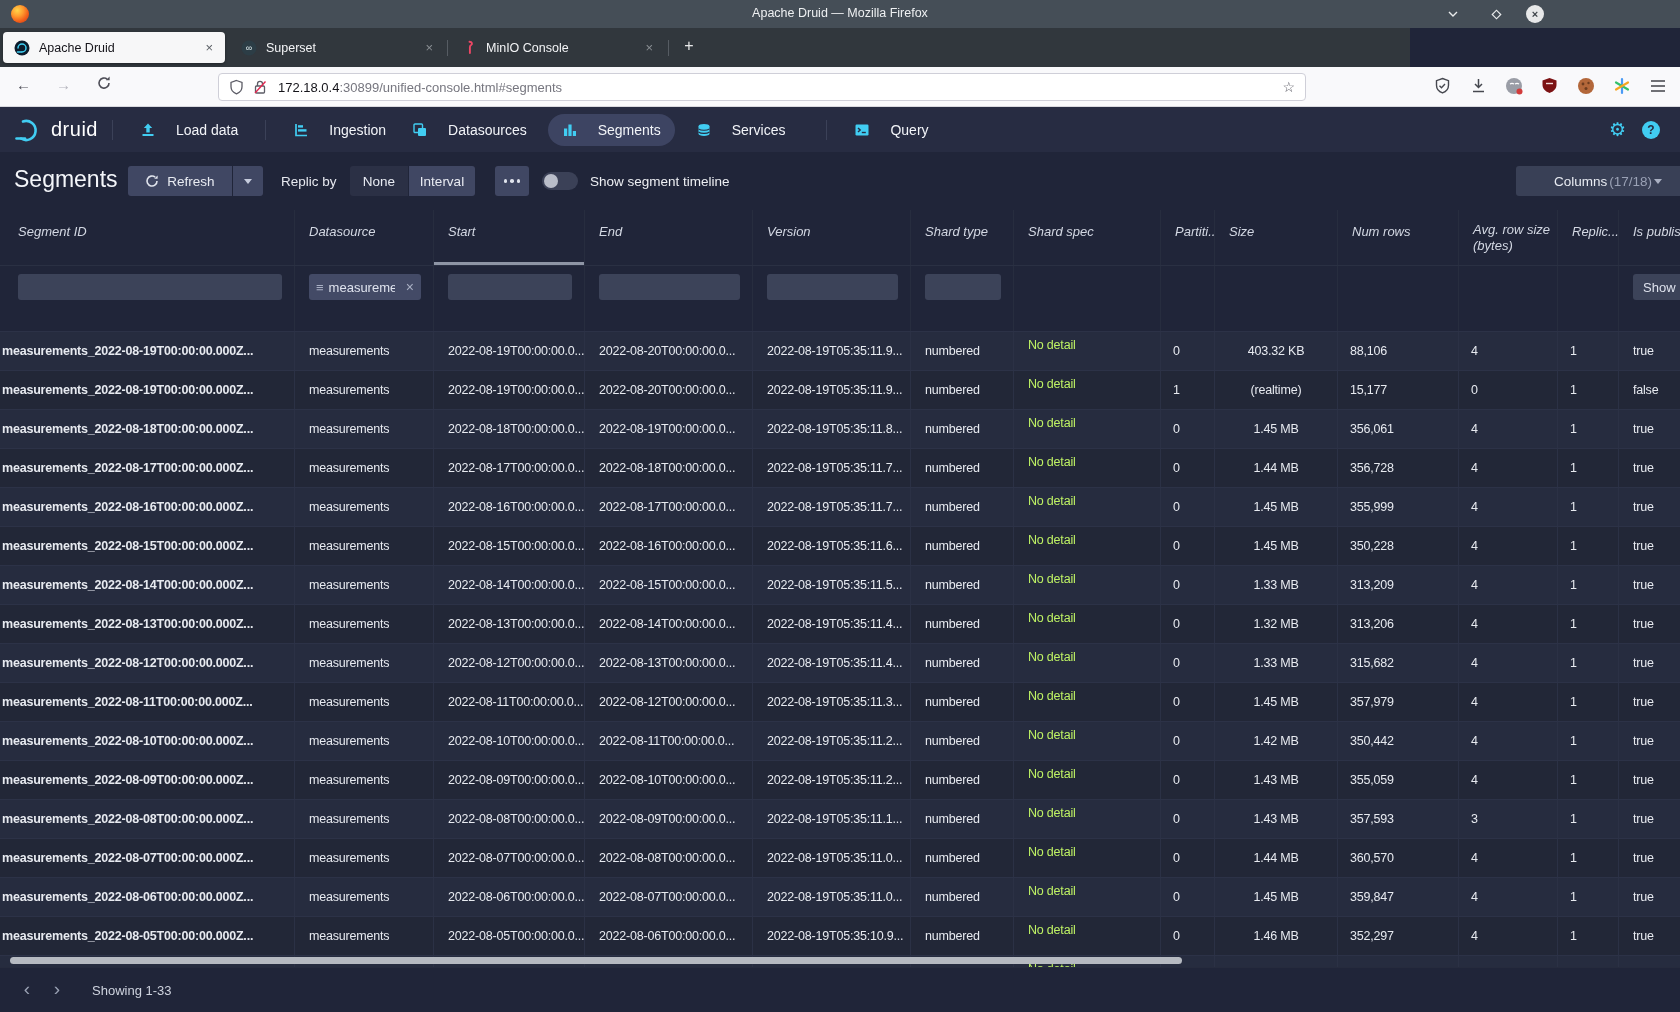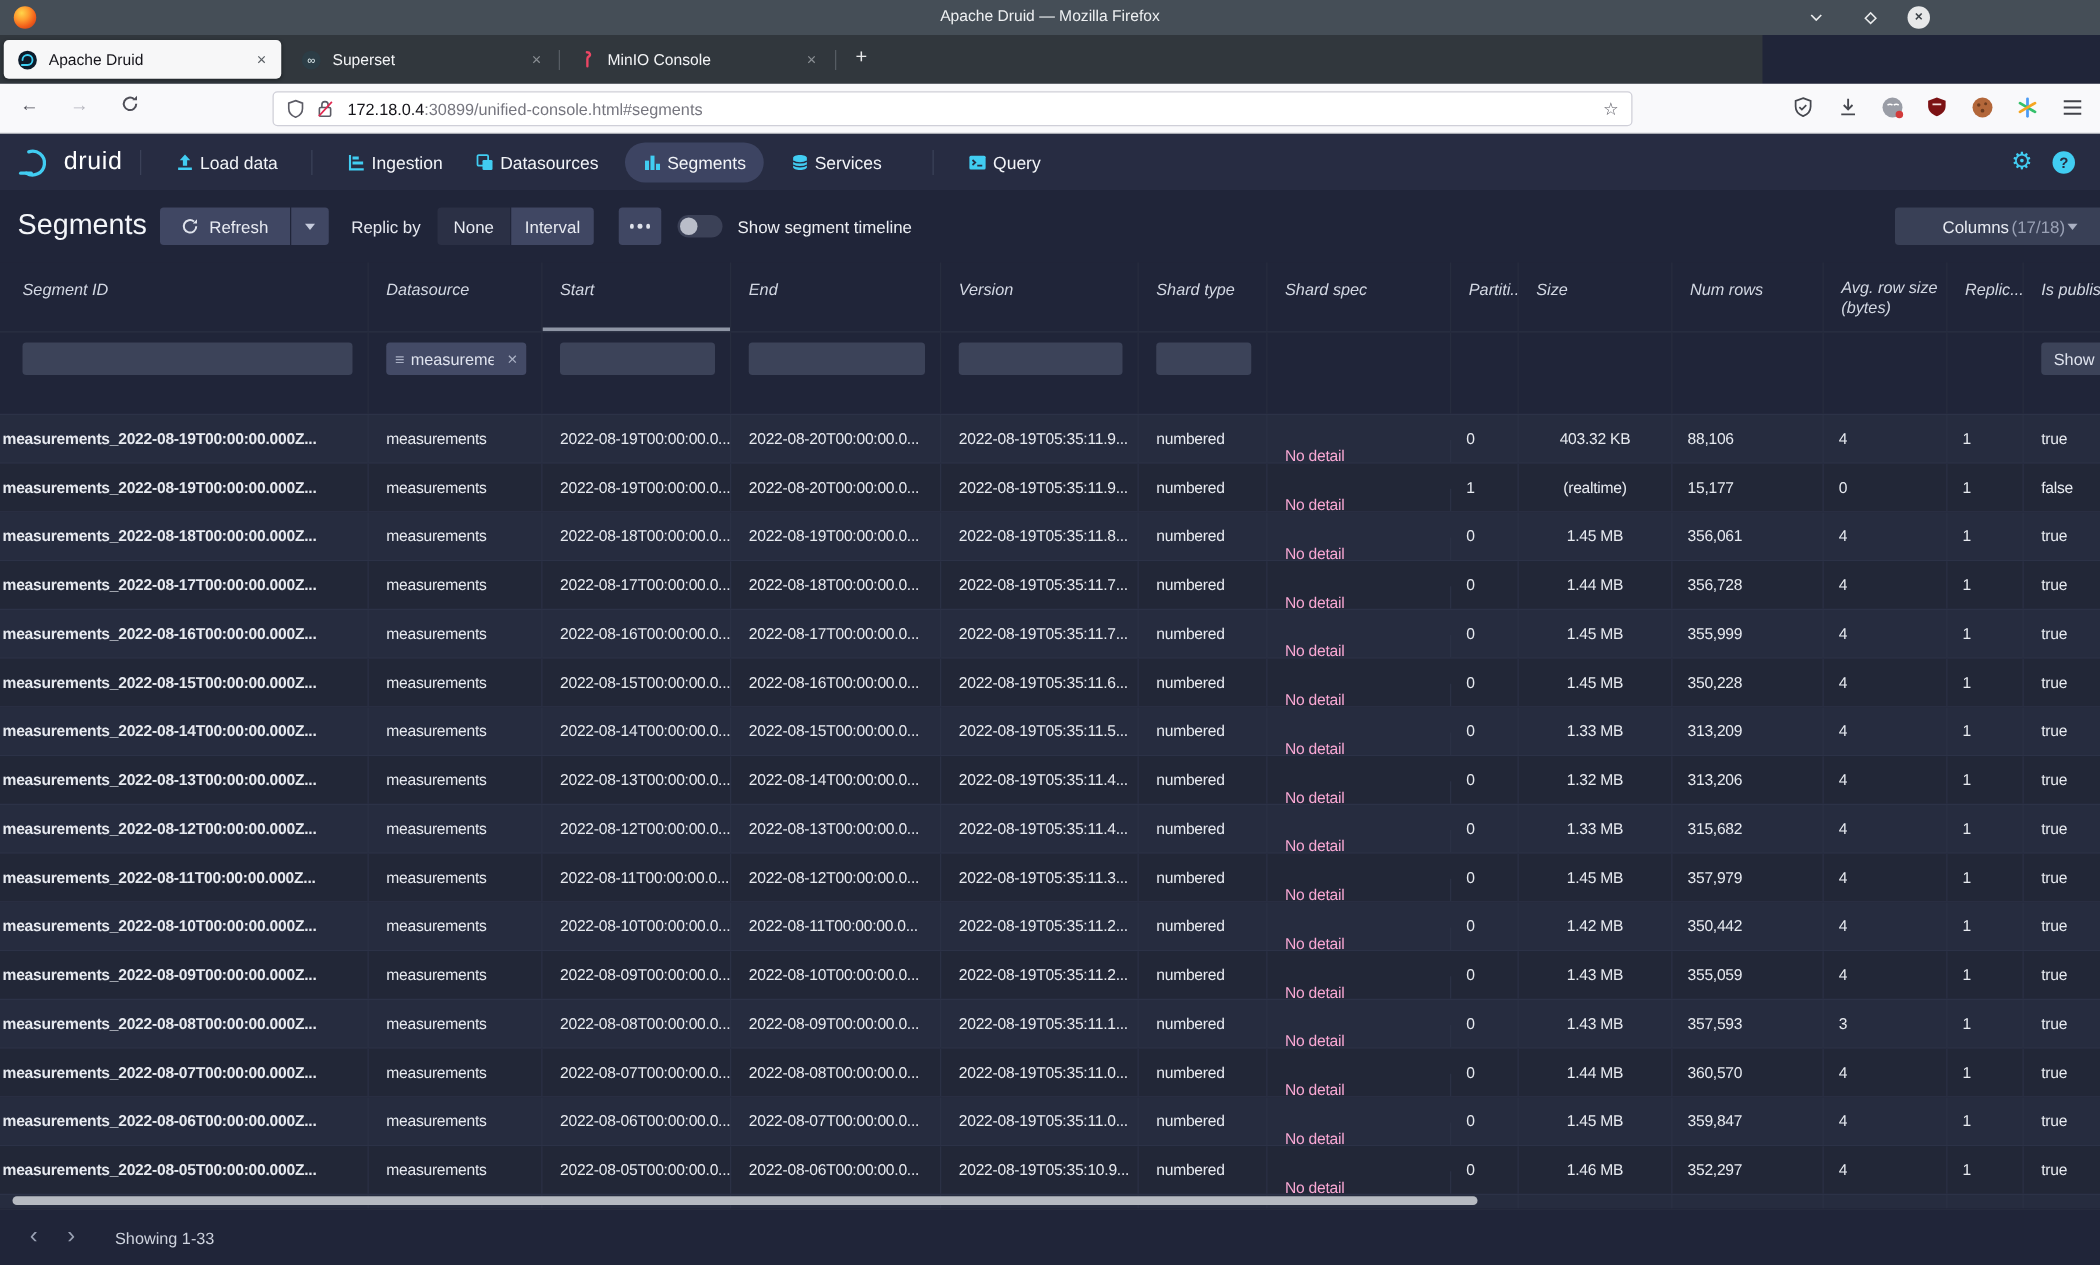--- a/index.html
+++ b/index.html
@@ -35,21 +35,21 @@
   #urltext { font-size:13px; color:#15141a; white-space:nowrap; }
   #urltext .dim { color:#76767f; }
   #star { margin-left:auto; color:#55555f; font-size:14px; }
   .ext-ic { position:absolute; top:10px; }
 
   
   #navbar { position:absolute; top:107px; left:0; width:1680px; height:45px; background:#272c42; display:flex; align-items:center; }
   #brand { display:flex; align-items:center; margin-left:14px; }
   #brand .word { color:#ffffff; font-size:20px; margin-left:7px; letter-spacing:.5px; }
   .nav-div { width:1px; height:20px; background:#3b4158; margin:0 14px; }
-  .nav-item { display:flex; align-items:center; gap:4px; color:#f2f4f8; font-size:14px; margin:0 13px; white-space:nowrap; }
+  .nav-item { display:flex; align-items:center; gap:20px; color:#f2f4f8; font-size:14px; margin:0 13px; white-space:nowrap; }
   .nav-item.pill { background:#3d4462; border-radius:16px; height:32px; padding:0 14px; margin:0 8px; }
   #nav-right { margin-left:auto; display:flex; align-items:center; gap:16px; margin-right:20px; }
   #gear { color:#41cdf2; font-size:19px; }
   #help { width:18px; height:18px; border-radius:50%; background:#41cdf2; color:#262b40; font-weight:bold; font-size:12px; display:flex; align-items:center; justify-content:center; }
 
   
   #pageheader { position:absolute; top:152px; left:0; width:1680px; height:58px; background:#202539; }
   #pg-title { position:absolute; left:14px; top:14px; font-size:23px; color:#f4f6fa; font-weight:500; }
   .btn { background:#404763; color:#e8ebf2; font-size:13.5px; height:30px; display:flex; align-items:center; justify-content:center; border-radius:3px; }
   #refresh { position:absolute; left:128px; top:14px; width:104px; border-radius:3px 0 0 3px; gap:8px; }
@@ -83,21 +83,21 @@
   #ds-tag .eq { color:#a9b0c4; font-size:13px; flex:none; }
   #ds-tag .val { color:#dfe3ee; font-size:13px; max-width:66px; overflow:hidden; white-space:nowrap; }
   #ds-tag .x { color:#a9b0c4; font-size:14px; margin-left:auto; flex:none; }
   #show-btn { margin:8px 0 0 14px; width:110px; height:26px; background:#3c4359; border-radius:3px; color:#dfe3ee; font-size:13px; display:flex; align-items:center; padding-left:10px; }
   #tbody { position:absolute; top:332px; left:0; width:1680px; height:635px; overflow:hidden; }
   .trow { display:flex; height:39px; border-bottom:1px solid #2c3247; align-items:stretch; }
   .trow.lite { background:#262c3f; }
   .trow.dark { background:#222737; }
   .cell { flex:none; display:flex; align-items:center; padding-left:14px; font-size:12.5px; letter-spacing:-0.2px; color:#e7eaf0; white-space:nowrap; overflow:hidden; border-right:1px solid #2b3145; }
   .cell.c1 { padding-left:2px;font-weight:bold; }
-  .cell.top { align-items:flex-start; padding-top:6px; color:#f9a8d4;margin-top:20px; }
+  .cell.top { align-items:flex-start; padding-top:6px; color:#bef264; }
   .cell.ctr { justify-content:center; padding-left:0; }
   .cell.num { padding-left:12px; }
   .trow.partial { height:11px; border-bottom:none; }
 
   
   #hscroll { position:absolute; top:956px; left:0; width:1680px; height:9px; z-index:3; }
   #hthumb { position:absolute; left:10px; top:1px; width:1172px; height:7px; border-radius:3.5px; background:#b6bac1; }
   #footer { position:absolute; top:967px; left:0; width:1680px; height:45px; background:#202539; z-index:2; border-top:1px solid #262b3d; }
   .pg-btn { position:absolute; top:8px; width:26px; height:26px; color:#99a1b3; font-size:19px; display:flex; align-items:center; justify-content:center; }
   #showing { position:absolute; left:92px; top:15px; font-size:13px; color:#ced3de; }

